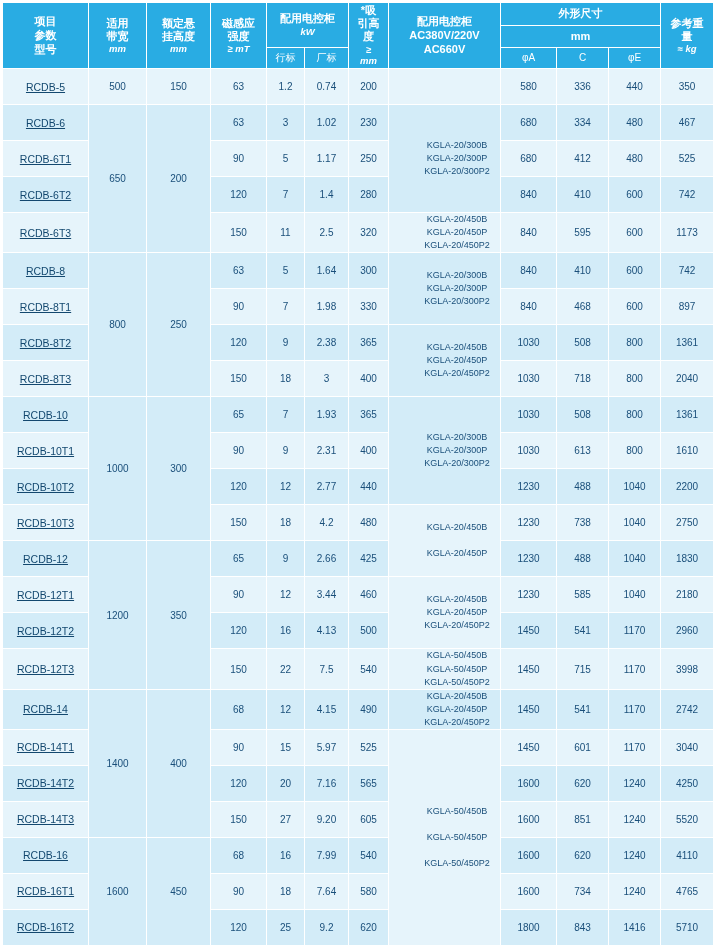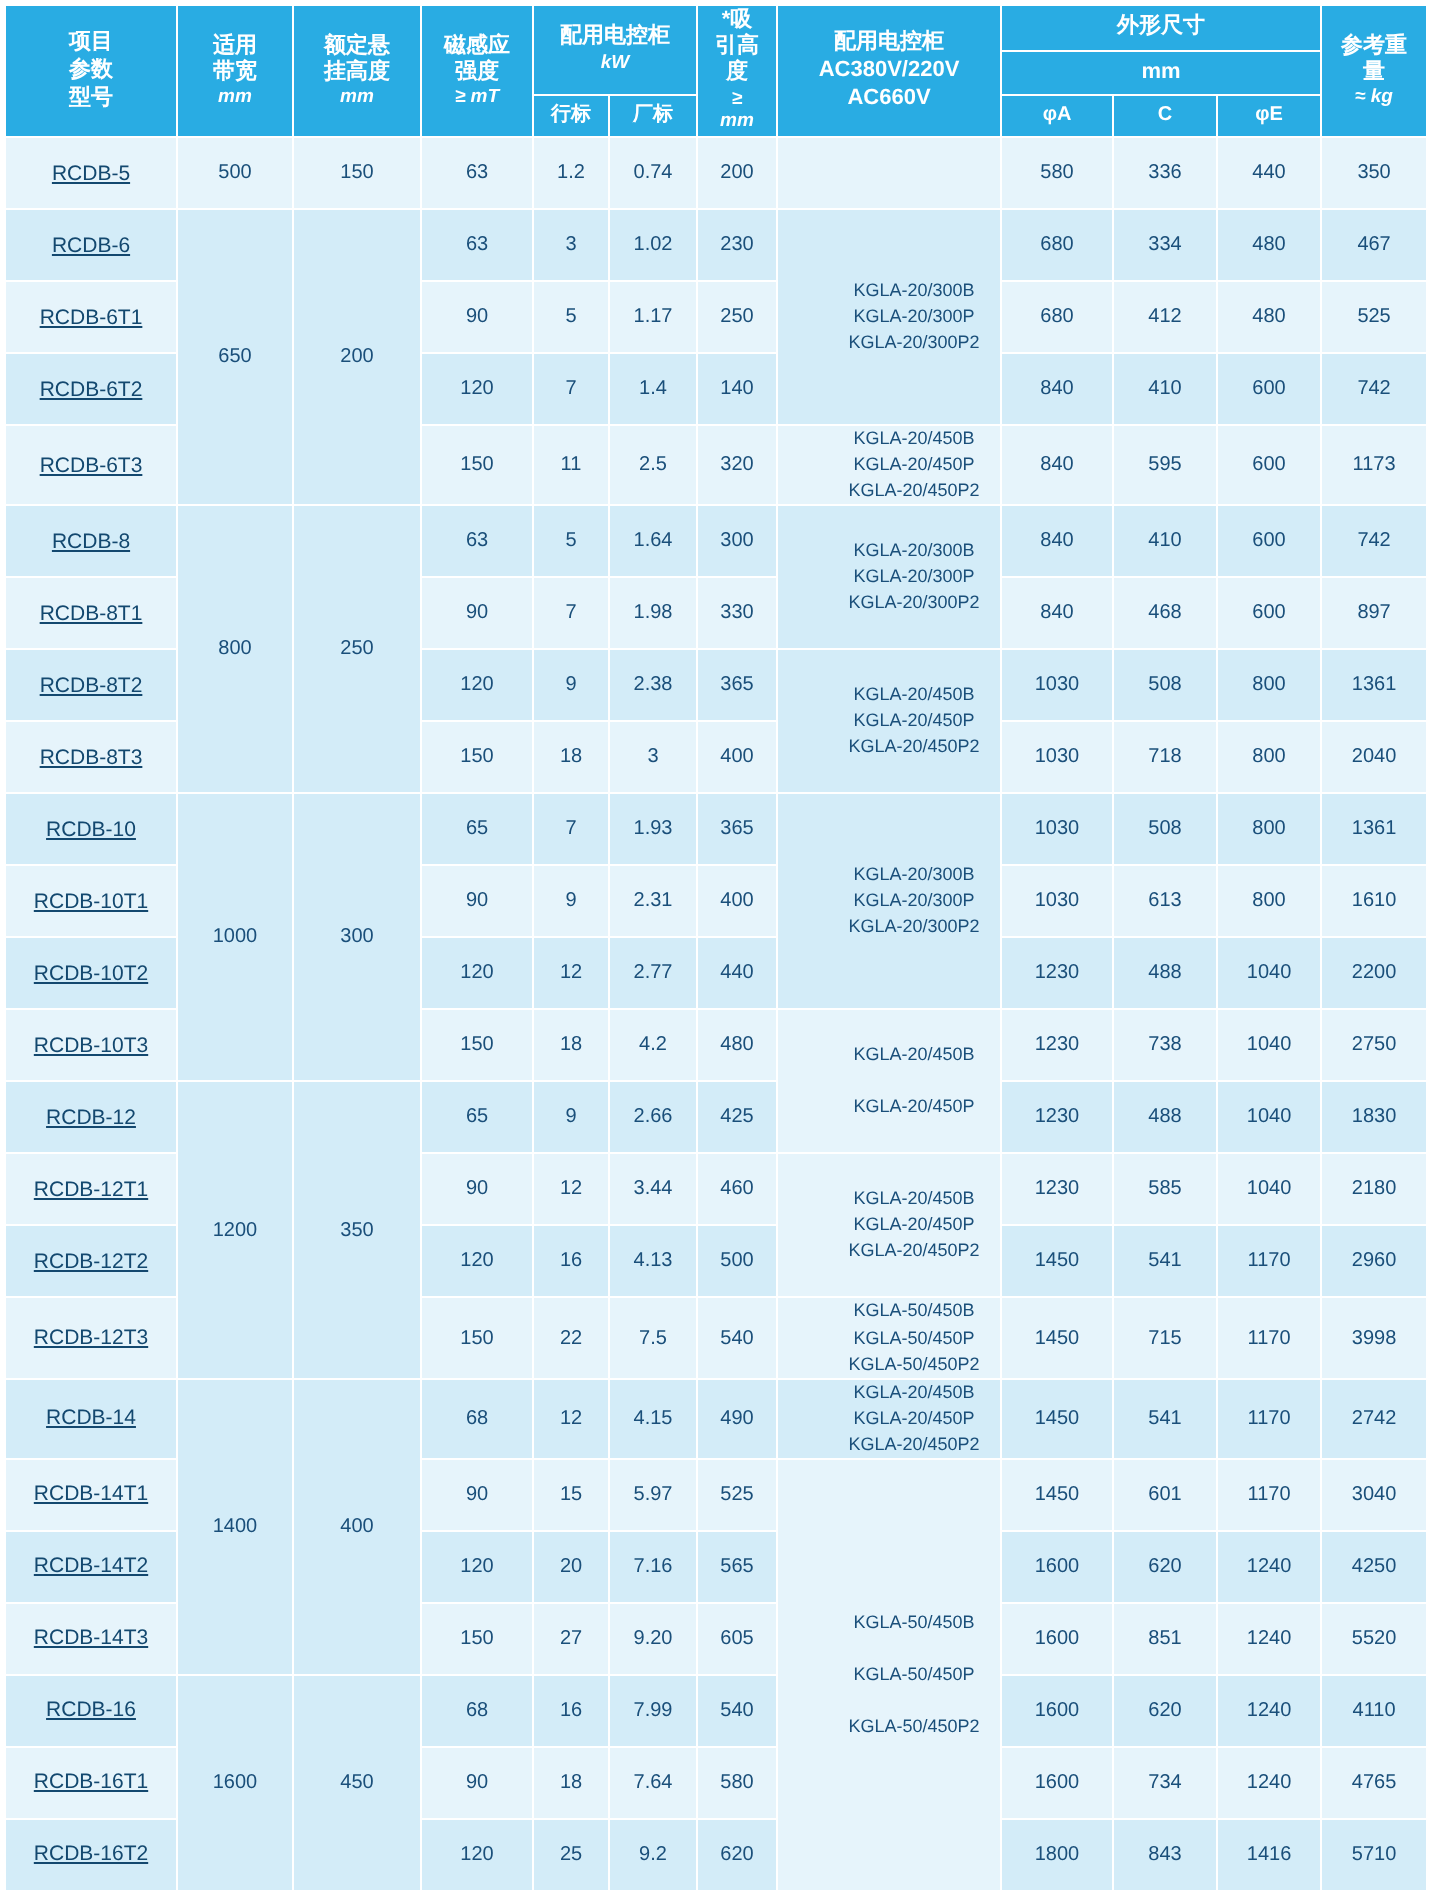--- a/index.html
+++ b/index.html
@@ -5,21 +5,21 @@
   html,body{margin:0;padding:0;background:#ffffff;}
   body{font-family:"Liberation Sans","DejaVu Sans",sans-serif;}
   #sheet{width:715px;height:948px;position:relative;background:#fff;box-sizing:border-box;}
   table{border-collapse:collapse;width:711px;margin:2px;table-layout:fixed;}
   th,td{border:1px solid #ffffff;text-align:center;vertical-align:middle;font-size:10px;color:#1a4f7a;}
   thead th{background:#29ace3;color:#ffffff;font-weight:bold;font-size:11px;line-height:1.25;padding:1px 1px;}
   tbody td{background:#e6f4fb;height:35px;padding:0;}
   tbody tr.alt td{background:#d3ecf8;}
   td.model{font-size:10.5px;color:#13486f;text-decoration:underline;}
   .kgla{font-size:9px;line-height:1.45;color:#1a4f7a;white-space:pre-line;padding-left:25px;}
-  .hdr-sub{font-size:10px;font-weight:bold;}
+  .hdr-sub{font-size:10px;font-weight:normal;}
   .unit{font-size:9.5px;font-weight:bold;font-style:italic;}
   .two-line{line-height:1.2;}
   colgroup col.c0{width:86px;}
   colgroup col.c1{width:58px;}
   colgroup col.c2{width:64px;}
   colgroup col.c3{width:56px;}
   colgroup col.c4{width:38px;}
   colgroup col.c5{width:44px;}
   colgroup col.c6{width:40px;}
   colgroup col.c7{width:112px;}
@@ -149,21 +149,21 @@
           <td>680</td>
           <td>412</td>
           <td>480</td>
           <td>525</td>
         </tr>
         <tr class="alt">
           <td class="model">RCDB-6T2</td>
           <td>120</td>
           <td>7</td>
           <td>1.4</td>
-          <td>140</td>
+          <td>280</td>
           <td>840</td>
           <td>410</td>
           <td>600</td>
           <td>742</td>
         </tr>
         <tr>
           <td class="model">RCDB-6T3</td>
           <td>150</td>
           <td>11</td>
           <td>2.5</td>

